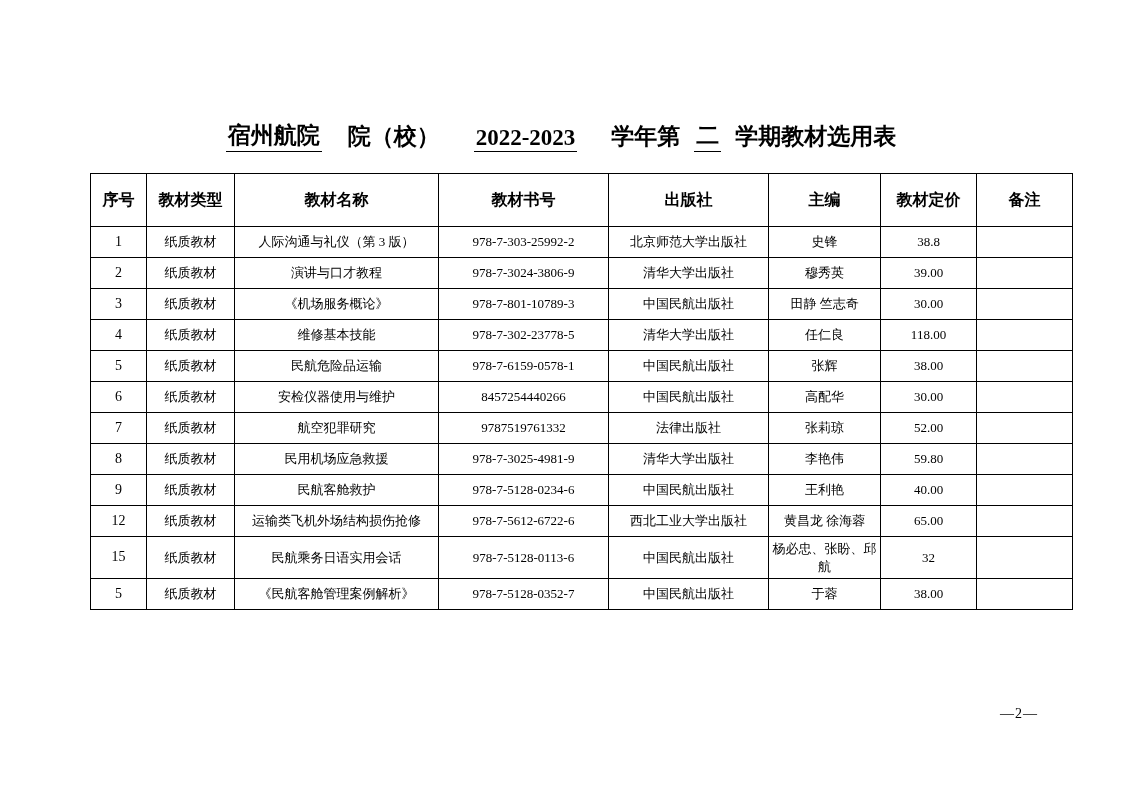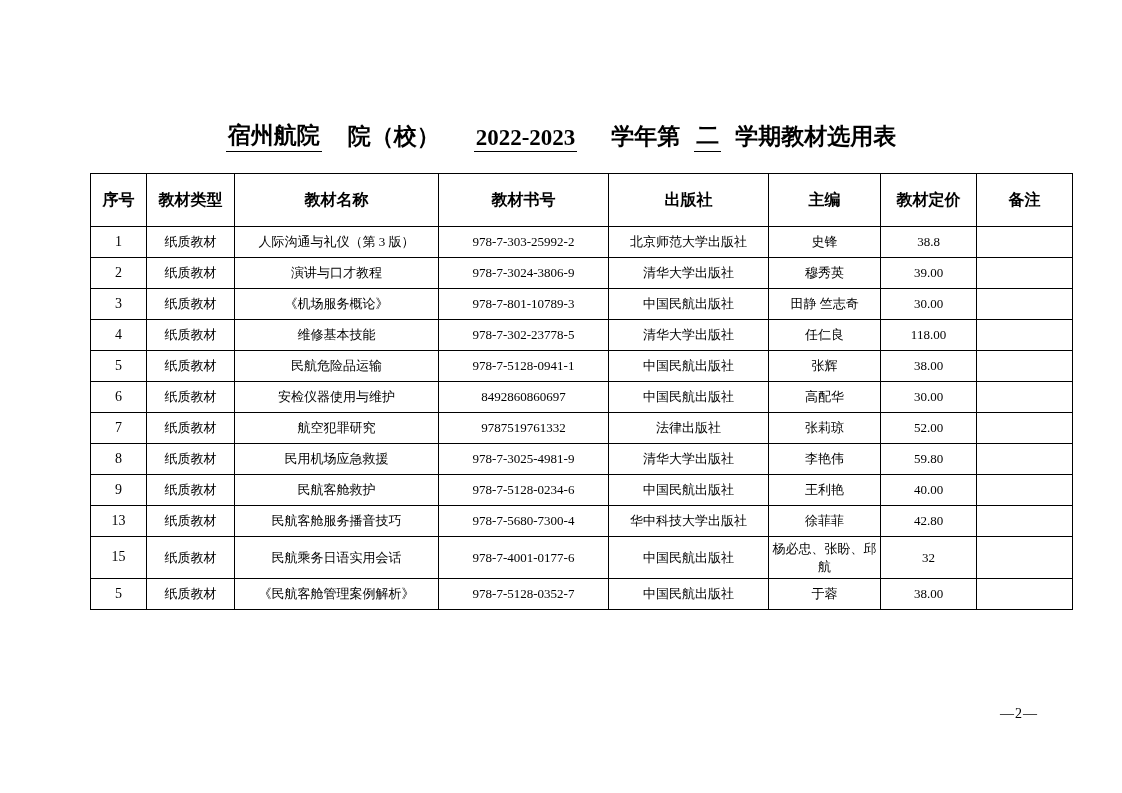--- a/index.html
+++ b/index.html
@@ -170,31 +170,31 @@
           <td>978-7-302-23778-5</td>
           <td>清华大学出版社</td>
           <td>任仁良</td>
           <td class="price">118.00</td>
           <td></td>
         </tr>
         <tr>
           <td class="idx">5</td>
           <td>纸质教材</td>
           <td>民航危险品运输</td>
-          <td>978-7-5128-0941-1</td>
+          <td>978-7-6159-0578-1</td>
           <td>中国民航出版社</td>
           <td>张辉</td>
           <td class="price">38.00</td>
           <td></td>
         </tr>
         <tr>
           <td class="idx">6</td>
           <td>纸质教材</td>
           <td>安检仪器使用与维护</td>
-          <td>8492860860697</td>
+          <td>8457254440266</td>
           <td>中国民航出版社</td>
           <td>高配华</td>
           <td class="price">30.00</td>
           <td></td>
         </tr>
         <tr>
           <td class="idx">7</td>
           <td>纸质教材</td>
           <td>航空犯罪研究</td>
           <td>9787519761332</td>
@@ -217,34 +217,34 @@
           <td class="idx">9</td>
           <td>纸质教材</td>
           <td>民航客舱救护</td>
           <td>978-7-5128-0234-6</td>
           <td>中国民航出版社</td>
           <td>王利艳</td>
           <td class="price">40.00</td>
           <td></td>
         </tr>
         <tr>
-          <td class="idx">13</td>
-          <td>纸质教材</td>
-          <td>民航客舱服务播音技巧</td>
-          <td>978-7-5680-7300-4</td>
-          <td>华中科技大学出版社</td>
-          <td>徐菲菲</td>
-          <td class="price">42.80</td>
+          <td class="idx">12</td>
+          <td>纸质教材</td>
+          <td>运输类飞机外场结构损伤抢修</td>
+          <td>978-7-5612-6722-6</td>
+          <td>西北工业大学出版社</td>
+          <td>黄昌龙  徐海蓉</td>
+          <td class="price">65.00</td>
           <td></td>
         </tr>
         <tr>
           <td class="idx">15</td>
           <td>纸质教材</td>
           <td>民航乘务日语实用会话</td>
-          <td>978-7-4001-0177-6</td>
+          <td>978-7-5128-0113-6</td>
           <td>中国民航出版社</td>
           <td>杨必忠、张盼、邱航</td>
           <td class="price">32</td>
           <td></td>
         </tr>
         <tr>
           <td class="idx">5</td>
           <td>纸质教材</td>
           <td>《民航客舱管理案例解析》</td>
           <td>978-7-5128-0352-7</td>

